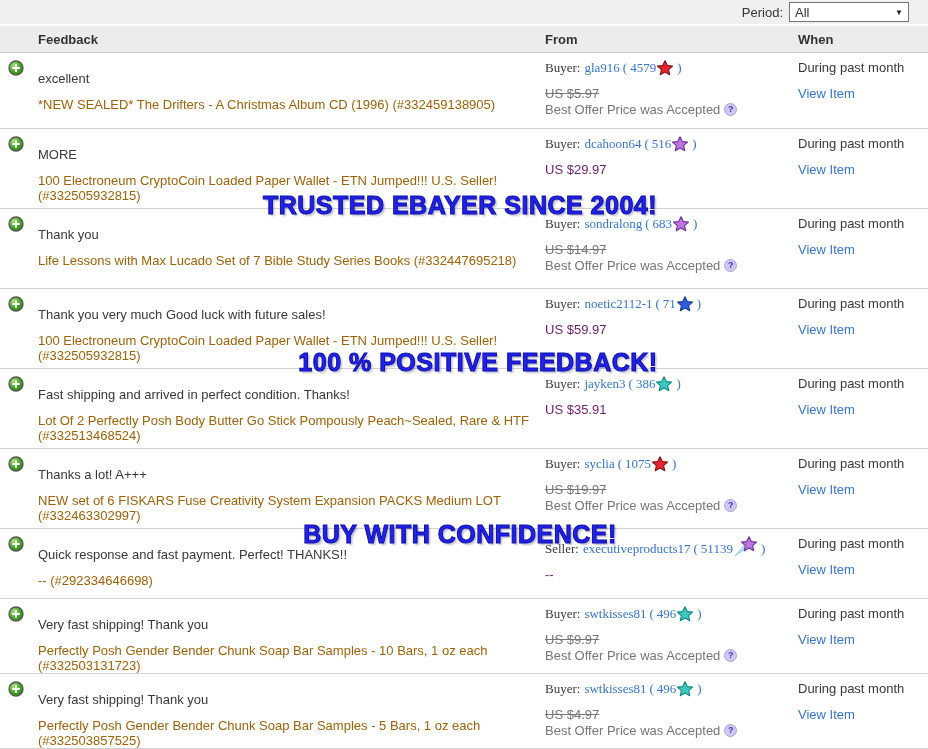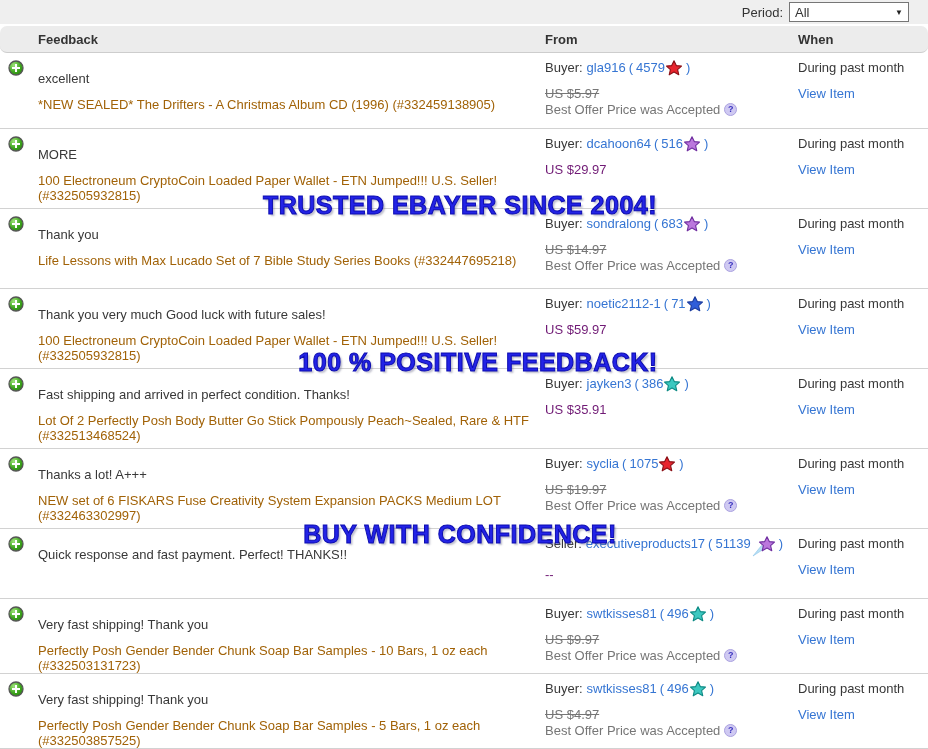--- a/index.html
+++ b/index.html
@@ -14,35 +14,35 @@
   .period-label { color: #333; margin-right: 6px; }
   .select {
     display: inline-flex; align-items: center; justify-content: space-between;
     width: 120px; height: 20px; border: 1px solid #767676; background: #fff;
     padding: 1px 5px; cursor: default;
   }
   .select-arrow { font-size: 8px; color: #222; }
 
   
   .thead {
-    position: relative; height: 27px; background: #ececec; border-bottom: 1px solid #cdcdcd; border-radius: 7px;
+    position: relative; height: 27px; background: #ececec; border-bottom: 1px solid #cdcdcd;
   }
   .th { position: absolute; top: 6px; font-weight: bold; color: #333; }
   .th-feedback { left: 38px; }
   .th-from { left: 545px; }
   .th-when { left: 798px; }
 
   
   .row { position: relative; border-bottom: 1px solid #d2d2d2; padding-top: 18px; background: #fff; }
   .plus-wrap { position: absolute; left: 8px; top: 7px; width: 16px; height: 16px; }
   .col-fb { margin-left: 38px; width: 505px; }
   .comment { color: #383838; line-height: 16px; }
   .item { color: #a16207; line-height: 15px; margin-top: 10px; }
   .col-from { position: absolute; left: 545px; top: 7px; width: 248px; }
-  .from-line { display: flex; align-items: flex-start; line-height: 16px; white-space: nowrap; }
+  .from-line { display: flex; align-items: flex-end; line-height: 16px; white-space: nowrap; font-family: Liberation Serif, serif; }
   .from-label { color: #383838; margin-right: 4px; }
   .link { color: #3575d3; text-decoration: none; cursor: pointer; }
   .paren { color: #3575d3; margin: 0 3px; }
   .star { display: inline-flex; align-items: center; margin: 0 1px; }
   .price-line { margin-top: 10px; line-height: 15px; }
   .price { color: #701a75; }
   .price.struck { color: #767676; text-decoration: line-through; }
   .best-offer { color: #767676; margin-top: 1px; display: flex; align-items: center; }
   .help-icon {
     display: inline-flex; align-items: center; justify-content: center;
@@ -357,20 +357,21 @@
             <stop offset="100%" stop-color="#2a860f"></stop>
           </radialGradient>
         </defs>
         <circle cx="8" cy="8" r="7" fill="url(#gplus)" stroke="#555" stroke-width="1.3"></circle>
         <rect x="7" y="4" width="2" height="8" fill="#fff"></rect>
         <rect x="4" y="7" width="8" height="2" fill="#fff"></rect>
       </svg>
     </span>
     <div class="col-fb">
       <div class="comment">Quick response and fast payment. Perfect! THANKS!!</div>
+      <div class="item">-- (#292334646698)</div>
     </div>
     <div class="col-from">
       <div class="from-line">
         <span class="from-label">Seller:</span>
         <a class="link user">executiveproducts17</a>
         <span class="paren">(</span>
         <a class="link count">51139</a>
         <span class="star">
               <svg width="23" height="21" viewBox="0 0 23 21">
                 <polygon points="1,20 9.5,9.5 12.5,12.5" fill="#b8e0f5" stroke="#8cc3e8" stroke-width="0.6"></polygon>

